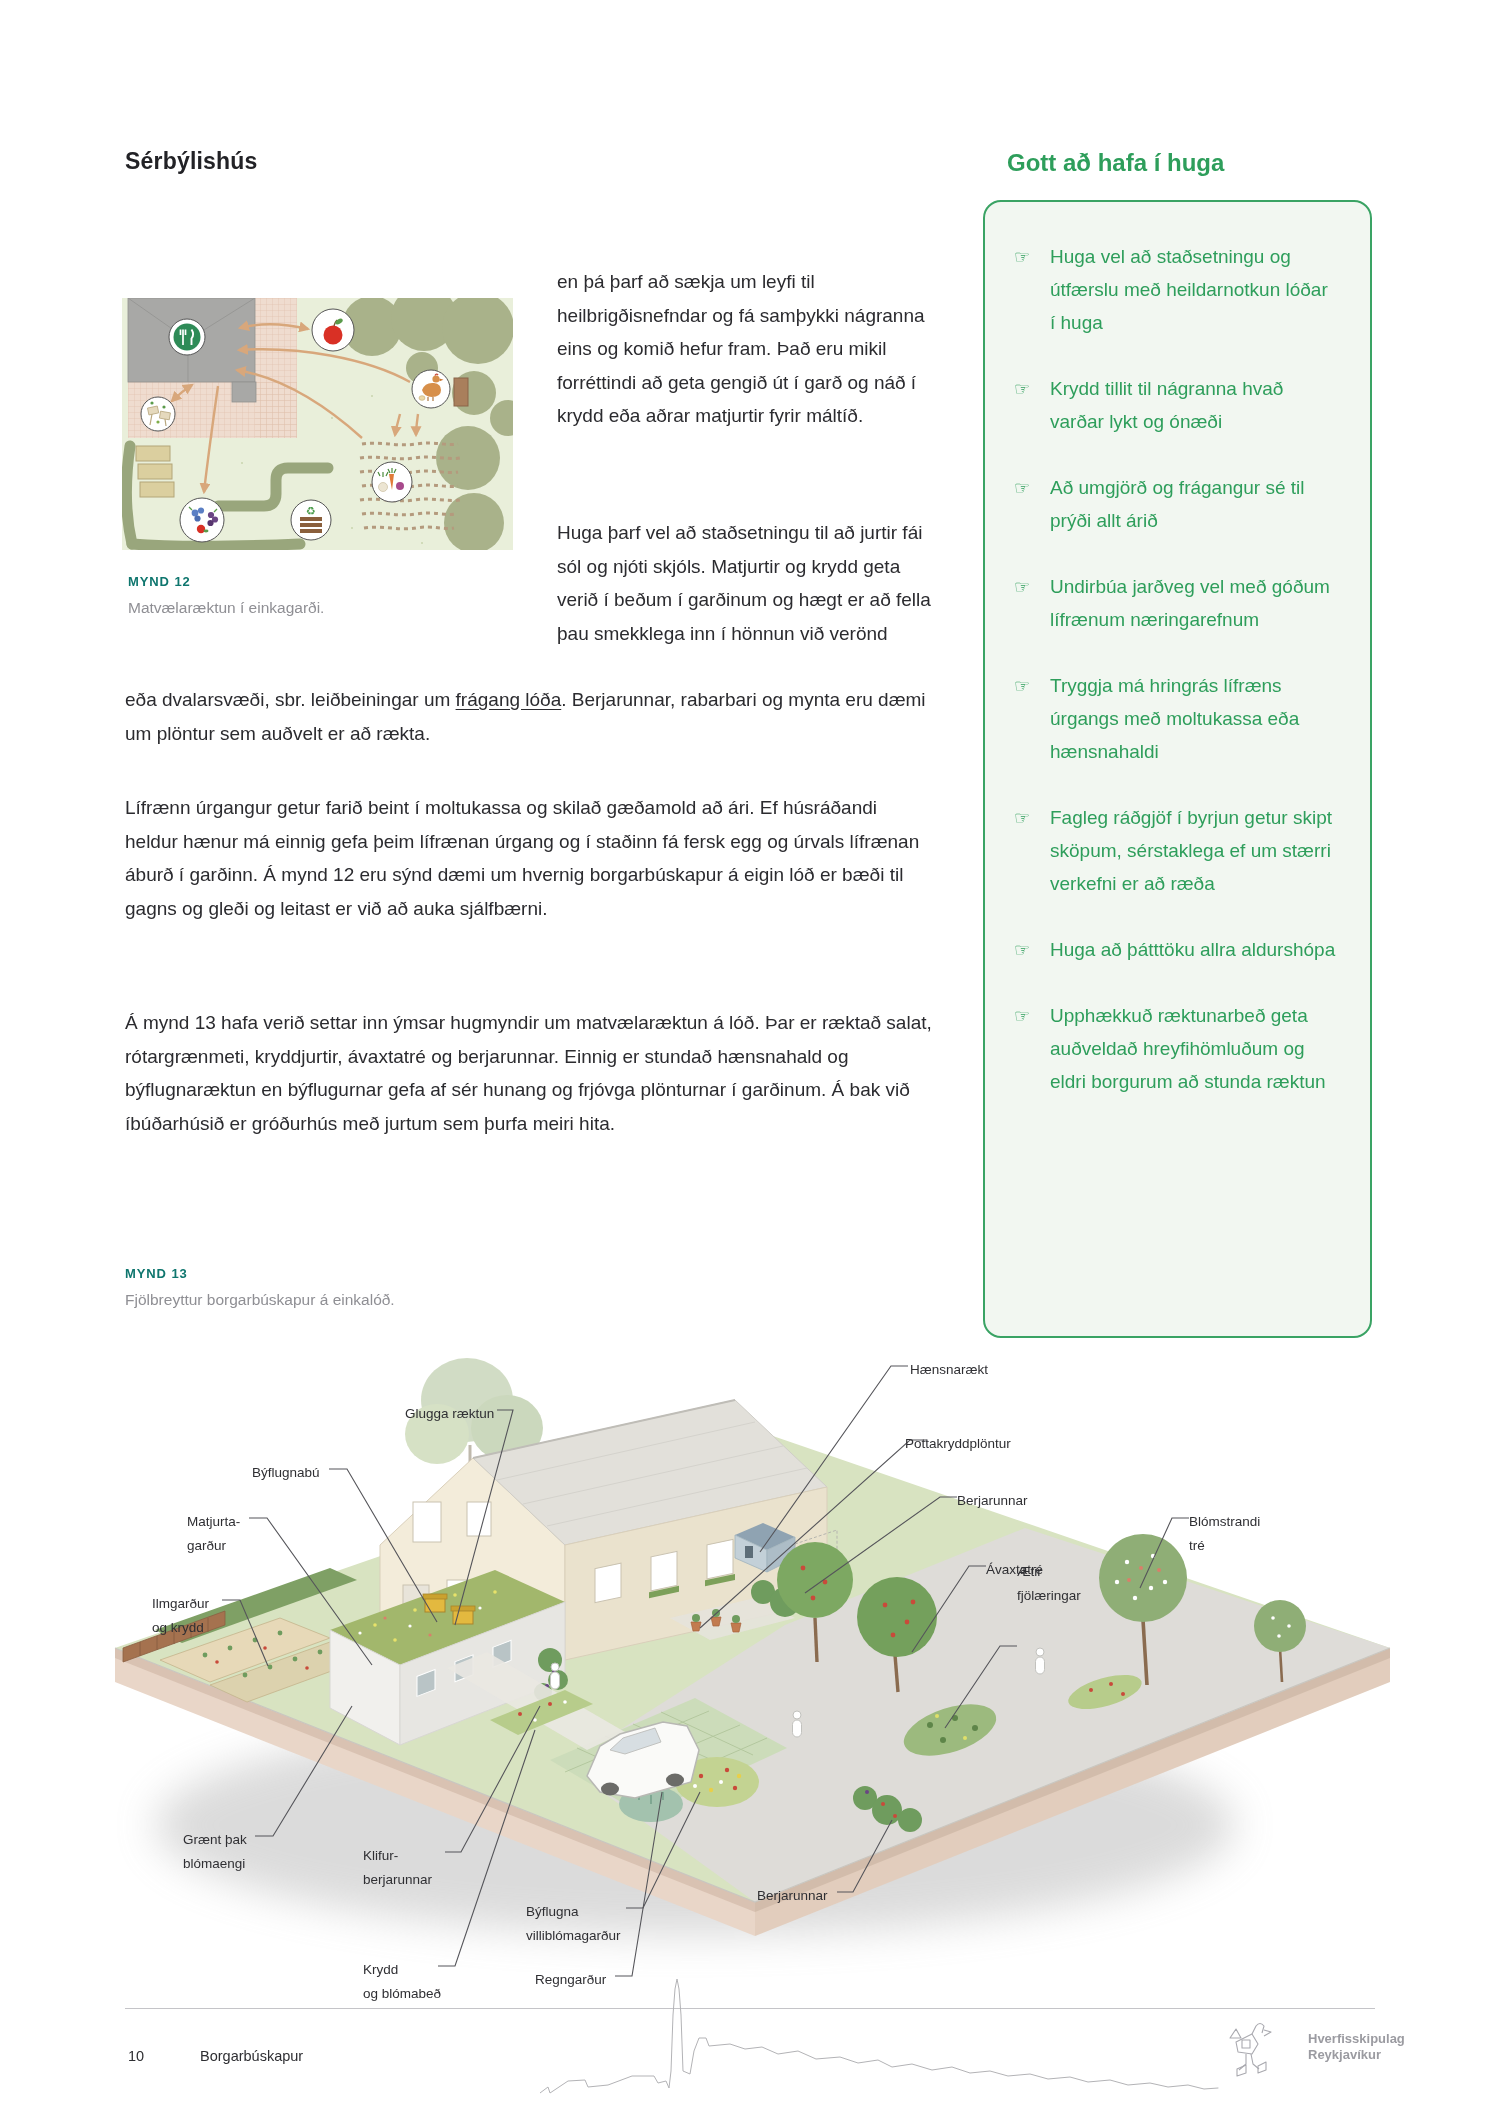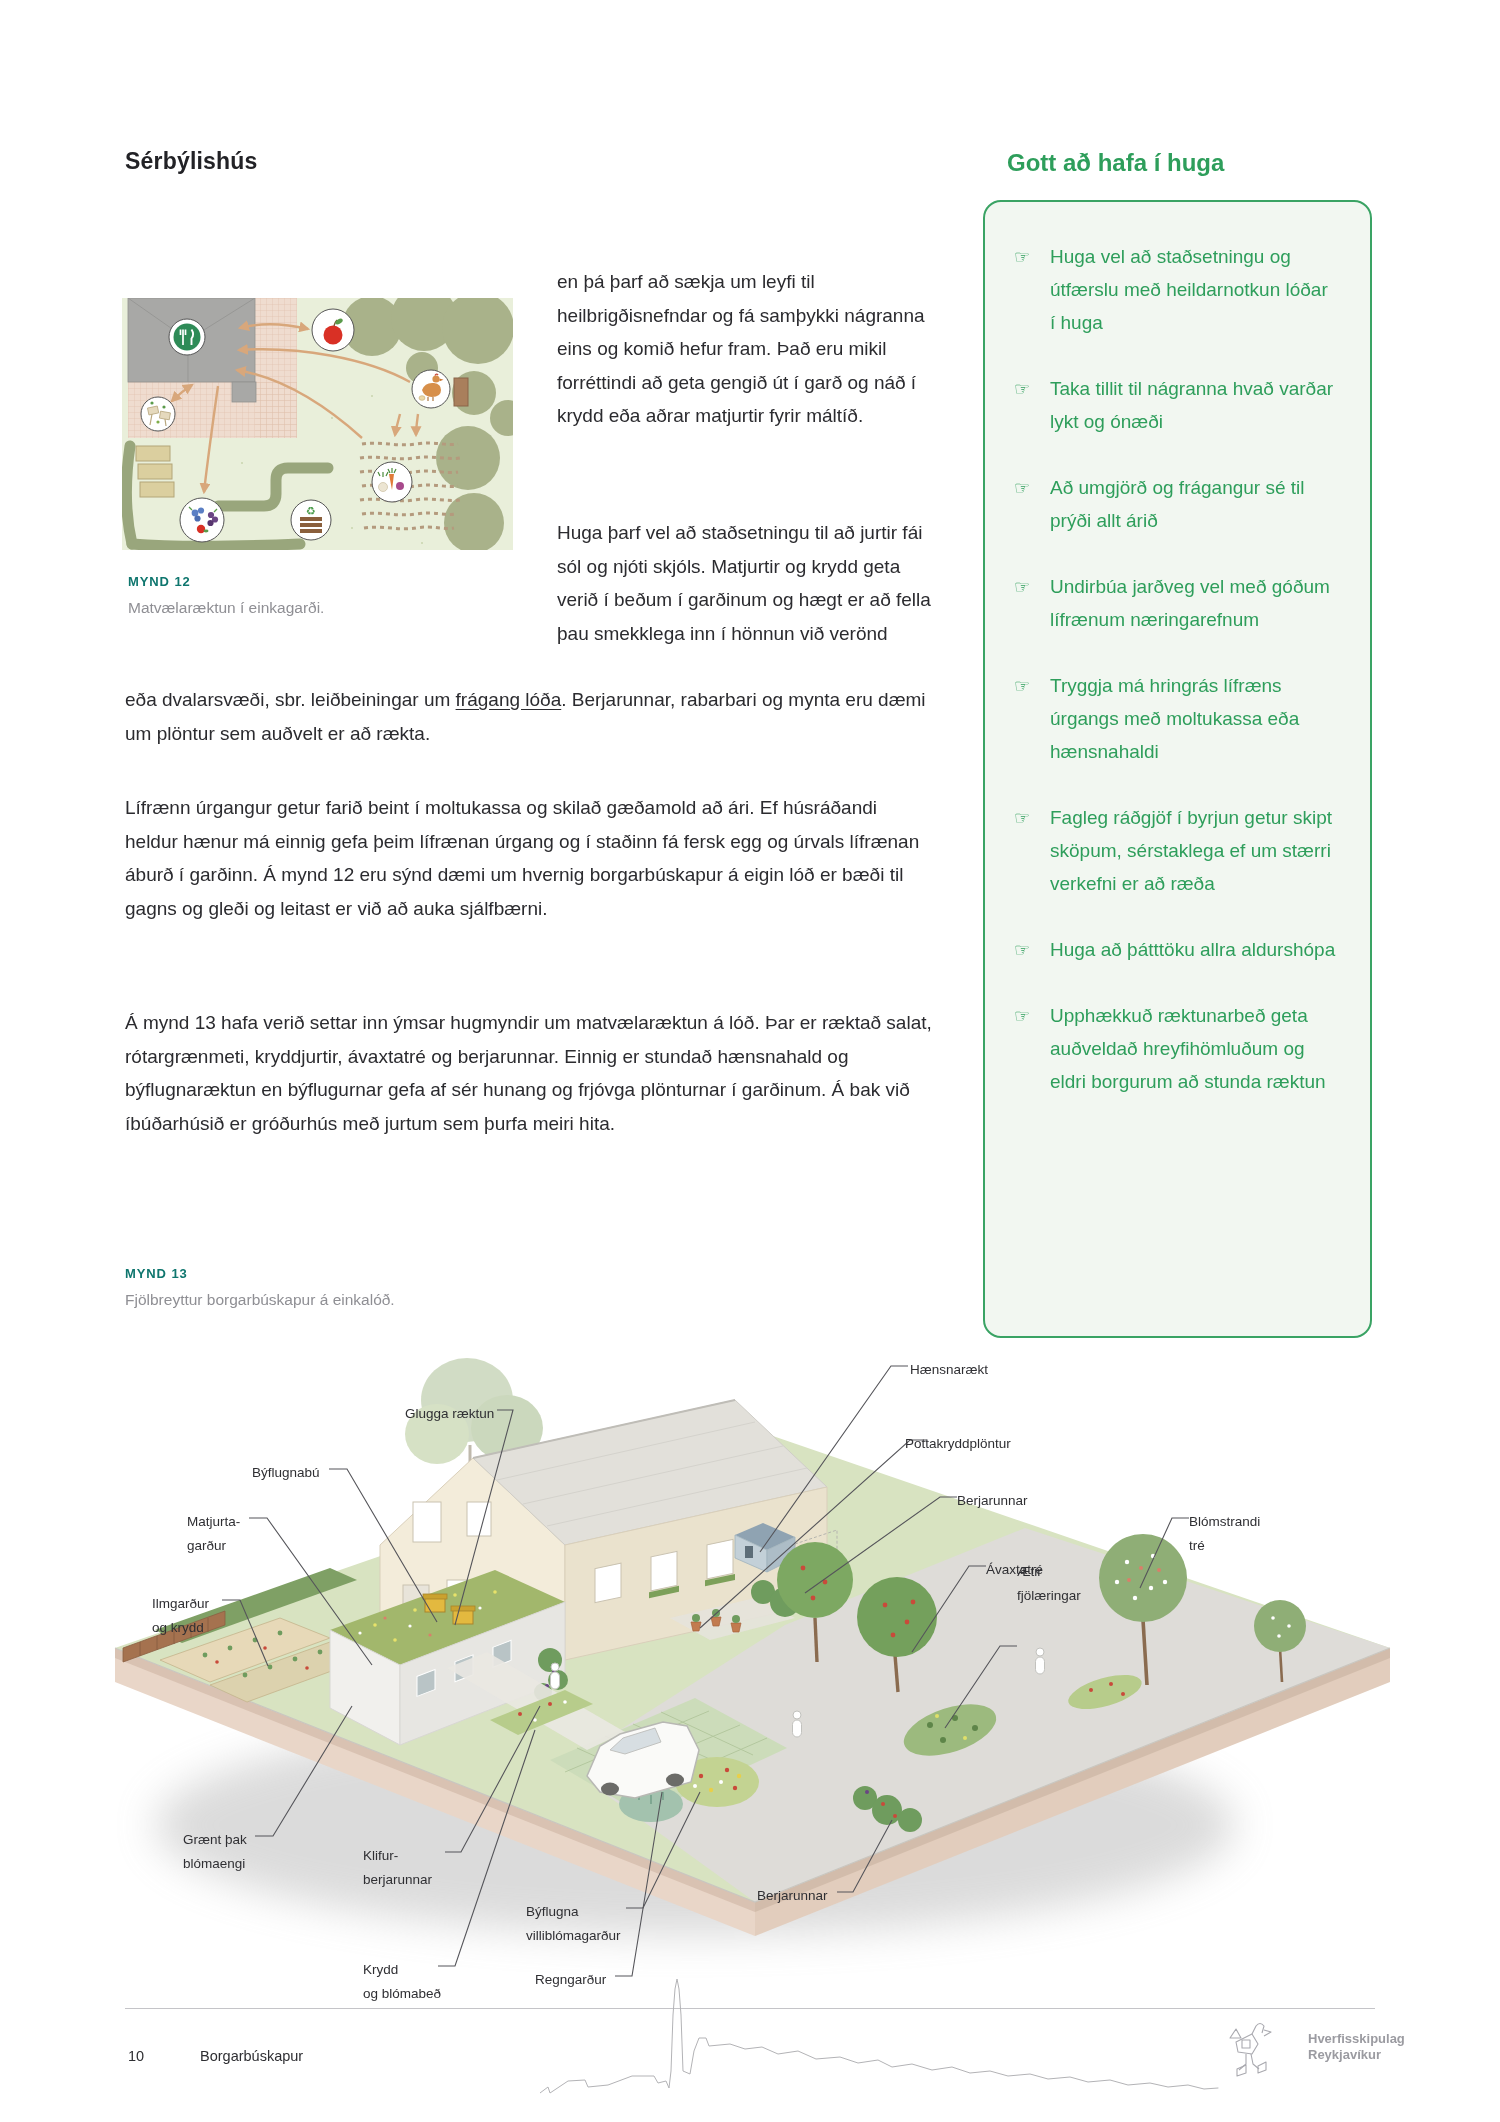--- a/index.html
+++ b/index.html
@@ -180,21 +180,21 @@
     </g>
   </svg>
 
   <div class="abs cap-label" style="left:128px;top:574px;">MYND 12</div>
   <div class="abs cap-text" style="left:128px;top:599px;">Matvælaræktun í einkagarði.</div>
 
   <div class="abs sidebar-heading">Gott að hafa í huga</div>
   <div class="abs sidebar-box">
     <ul class="sidebar-list">
       <li class="sidebar-item"><span class="finger">☞</span><span>Huga vel að staðsetningu og útfærslu með heildarnotkun lóðar í huga</span></li>
-      <li class="sidebar-item"><span class="finger">☞</span><span>Taka tillit til nágranna hvað varðar lykt og ónæði</span></li>
+      <li class="sidebar-item"><span class="finger">☞</span><span>Krydd tillit til nágranna hvað varðar lykt og ónæði</span></li>
       <li class="sidebar-item"><span class="finger">☞</span><span>Að umgjörð og frágangur sé til prýði allt árið</span></li>
       <li class="sidebar-item"><span class="finger">☞</span><span>Undirbúa jarðveg vel með góðum lífrænum næringarefnum</span></li>
       <li class="sidebar-item"><span class="finger">☞</span><span>Tryggja má hringrás lífræns úrgangs með moltukassa eða hænsnahaldi</span></li>
       <li class="sidebar-item"><span class="finger">☞</span><span>Fagleg ráðgjöf í byrjun getur skipt sköpum, sérstaklega ef um stærri verkefni er að ræða</span></li>
       <li class="sidebar-item"><span class="finger">☞</span><span>Huga að þátttöku allra aldurshópa</span></li>
       <li class="sidebar-item"><span class="finger">☞</span><span>Upphækkuð ræktunarbeð geta auðveldað hreyfihömluðum og eldri borgurum að stunda ræktun</span></li>
     </ul>
   </div>
 
   <div class="abs cap-label" style="left:125px;top:1266px;">MYND 13</div>

